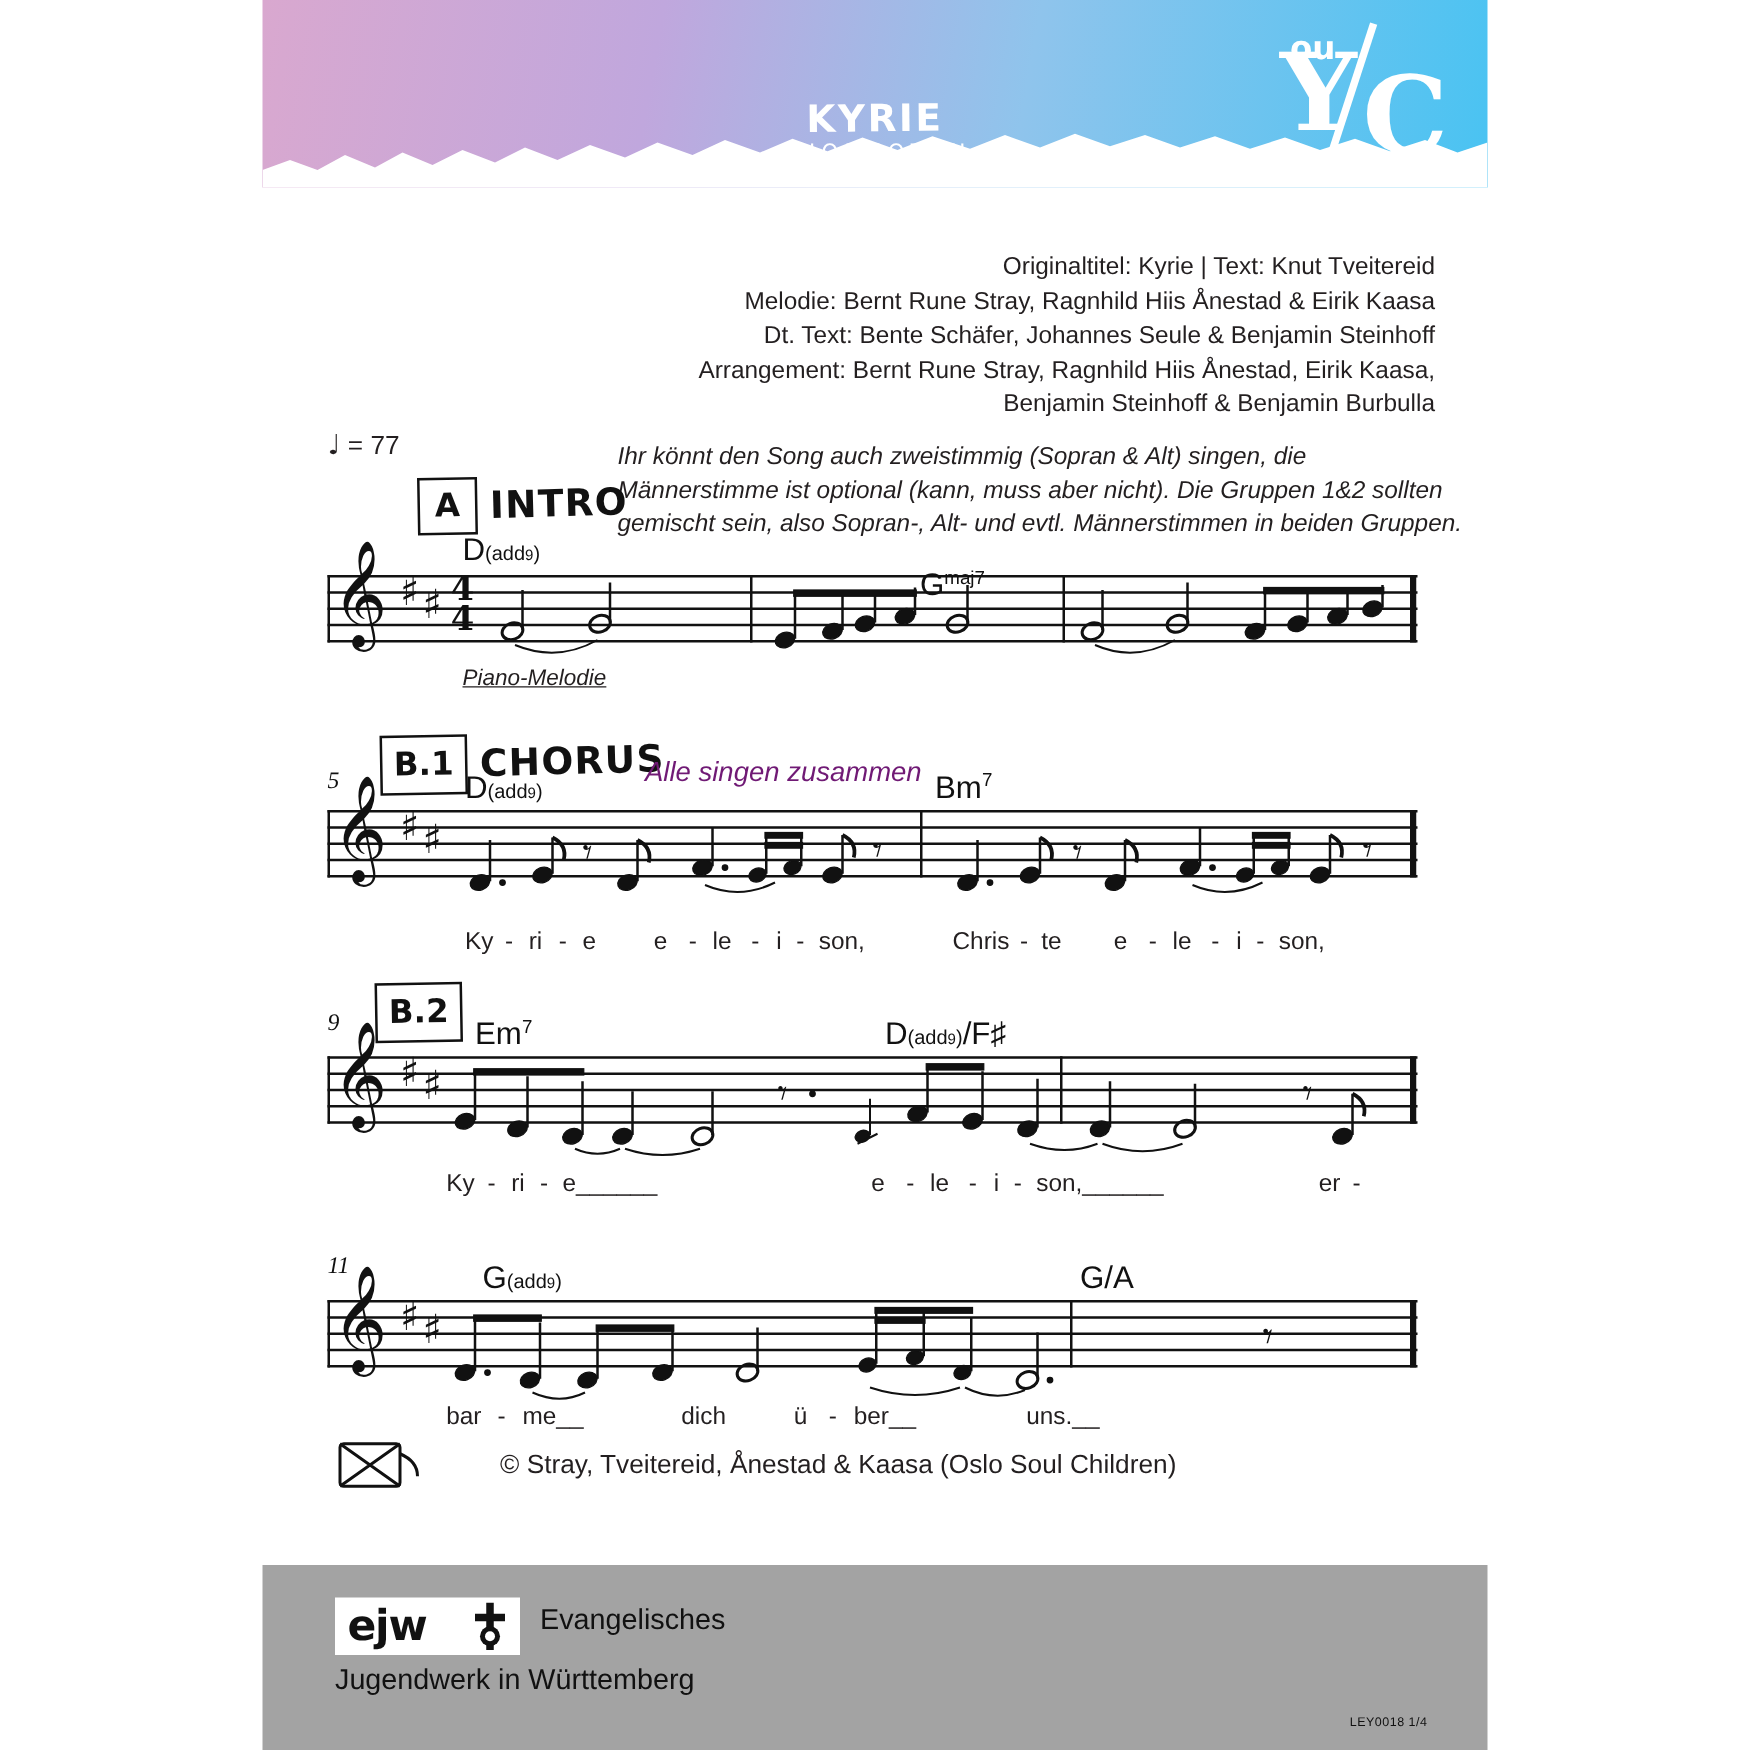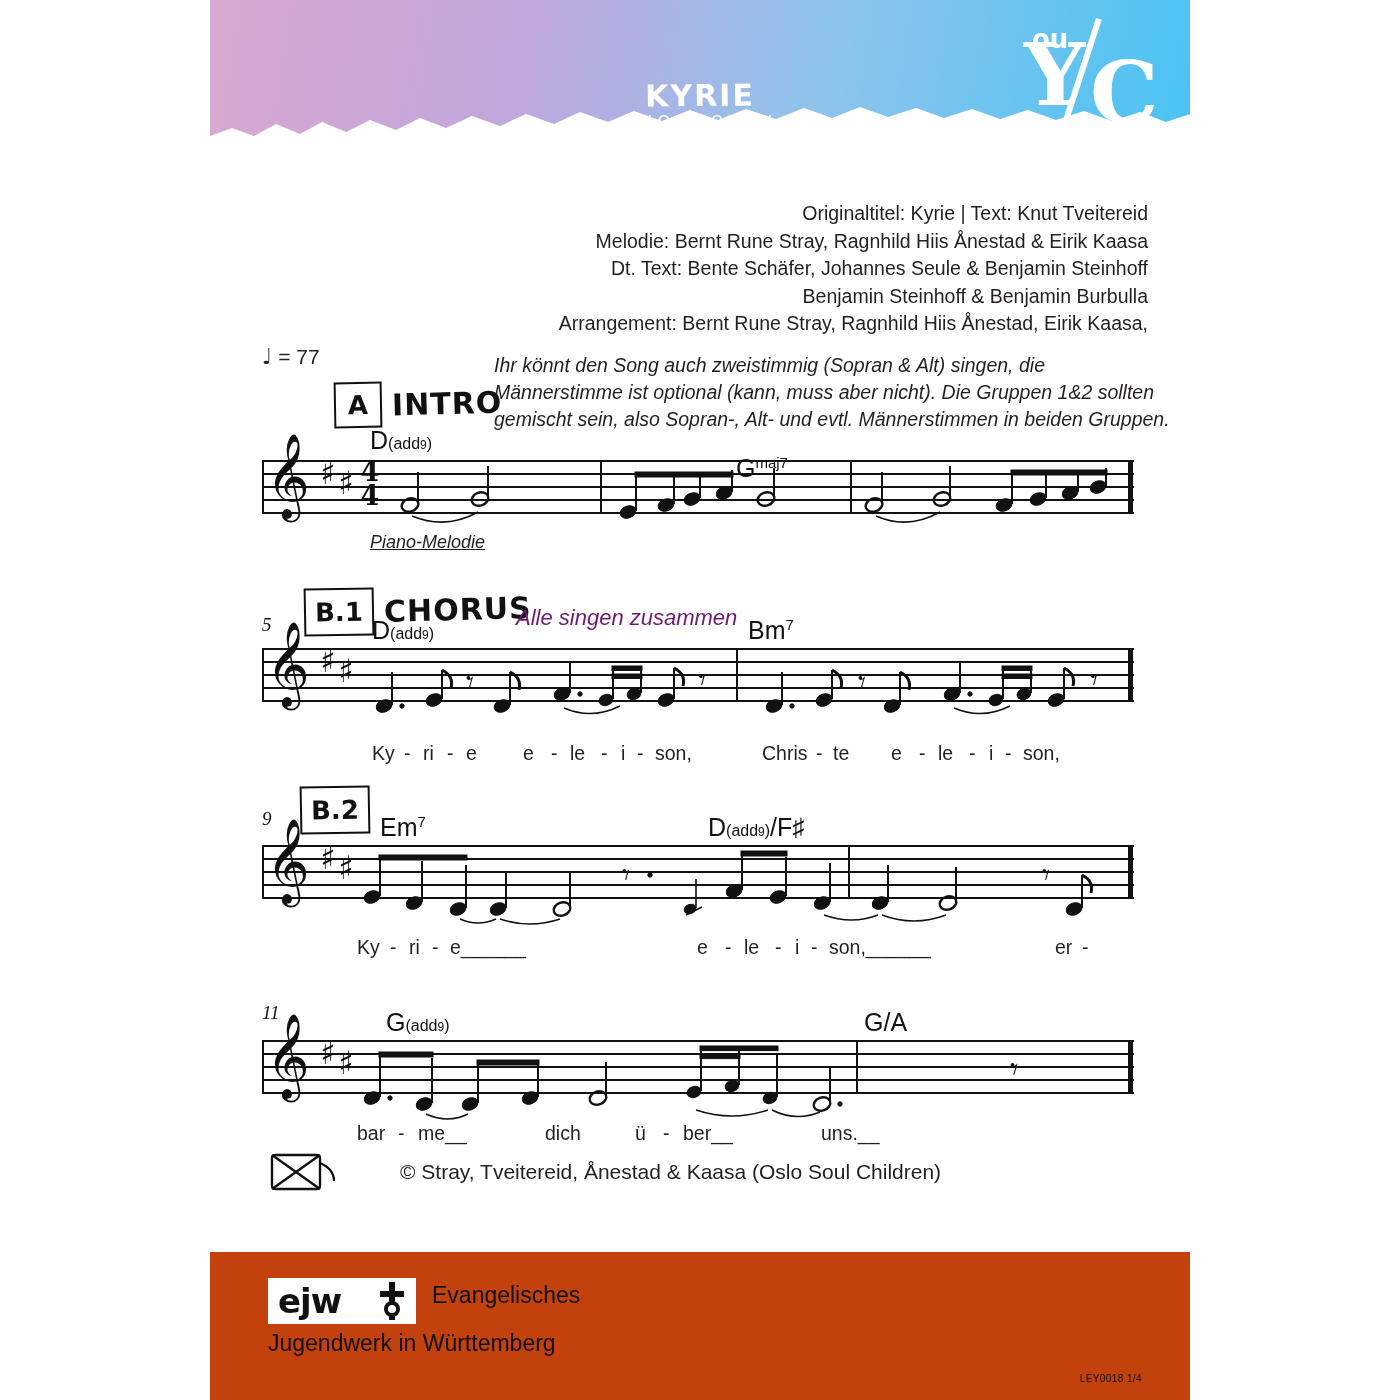--- a/index.html
+++ b/index.html
@@ -127,21 +127,21 @@
   
   .copyright{
     position:absolute;left:400px;top:1160px;font-size:21px;color:#231f20;
   }
   .nocopy{
     position:absolute;left:268px;top:1145px;width:72px;height:58px;
   }
   
   .footer{
     position:absolute;left:210px;top:1252px;width:980px;height:148px;
-    background:#c2410c;
+    background:#a3a3a3;
   }
   .ejw-box{
     position:absolute;left:58px;top:26px;width:148px;height:46px;background:#ffffff;
     display:flex;align-items:center;
   }
   .ejw-text{
     font-family:"DejaVu Sans", sans-serif;font-weight:bold;font-size:34px;color:#111;
     margin-left:10px;letter-spacing:-1px;
   }
   .ejw-mark{
@@ -177,22 +177,22 @@
 
     <svg class="header-tear" viewBox="0 0 980 46" preserveAspectRatio="none">
       <path d="M0,46 L0,30 L22,22 L44,30 L66,18 L90,28 L112,16 L136,26 L160,14 L186,24 L210,12 L236,22 L262,10 L290,20 L316,8 L344,18 L370,6 L398,16 L424,5 L452,15 L480,4 L508,14 L536,3 L566,13 L594,2 L622,12 L650,1 L678,11 L706,2 L734,12 L762,3 L790,13 L818,4 L846,14 L874,5 L902,15 L930,6 L956,16 L980,8 L980,46 Z" fill="#ffffff"></path>
     </svg>
   </div>
 
   <div class="credits">
     <div>Originaltitel: Kyrie | Text: Knut Tveitereid</div>
     <div>Melodie: Bernt Rune Stray, Ragnhild Hiis Ånestad &amp; Eirik Kaasa</div>
     <div>Dt. Text: Bente Schäfer, Johannes Seule &amp; Benjamin Steinhoff</div>
+    <div>Arrangement: Bernt Rune Stray, Ragnhild Hiis Ånestad, Eirik Kaasa,</div>
     <div>Benjamin Steinhoff &amp; Benjamin Burbulla</div>
-    <div>Arrangement: Bernt Rune Stray, Ragnhild Hiis Ånestad, Eirik Kaasa,</div>
   </div>
 
   <div class="tempo">
     <span class="qn">♩</span>
     <span>= 77</span>
   </div>
   <div class="perf-note">Ihr könnt den Song auch zweistimmig (Sopran &amp; Alt) singen, die Männerstimme ist optional (kann, muss aber nicht). Die Gruppen 1&amp;2 sollten gemischt sein, also Sopran-, Alt- und evtl. Männerstimmen in beiden Gruppen.</div>
 
   <div class="secbox" style="left:334px;top:382px;width:44px;height:42px;">A</div>
   <div class="seclabel" style="left:392px;top:386px;">INTRO</div>

